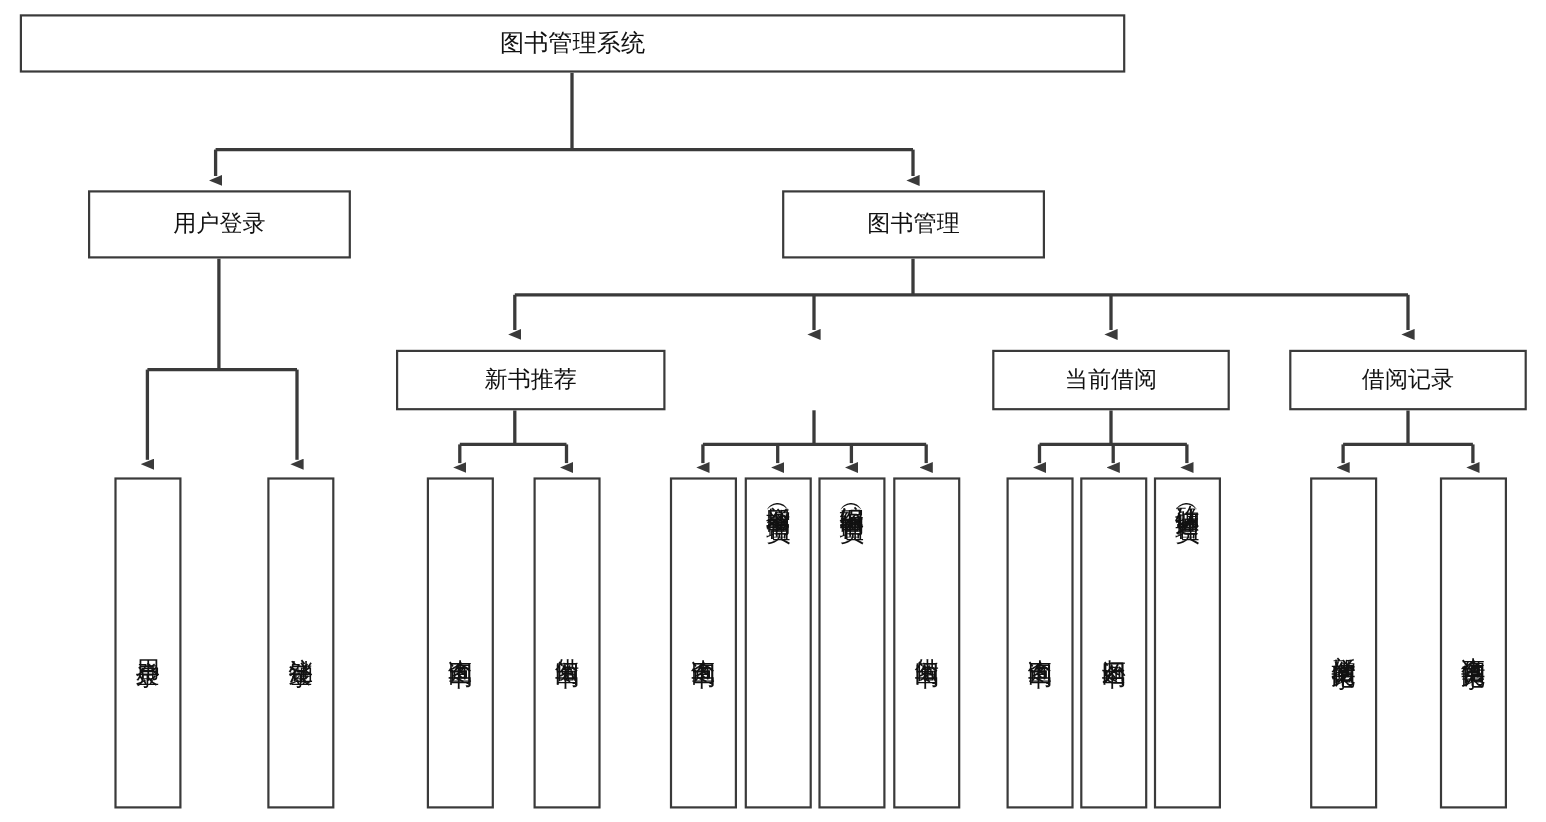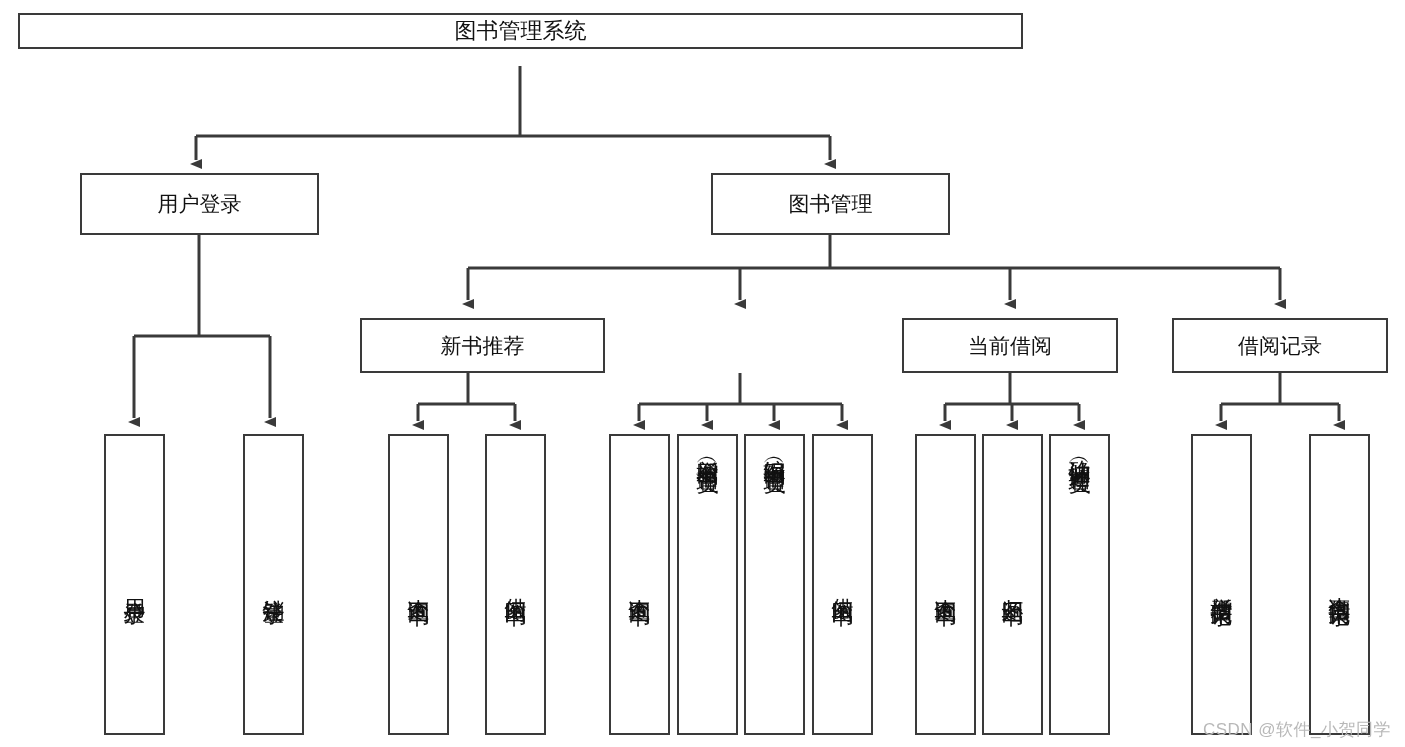--- a/index.html
+++ b/index.html
@@ -121,35 +121,35 @@
       <path d="M1012,404 L1012,421" marker-end="url(#arrow)"></path>
       <path d="M1079,404 L1079,421" marker-end="url(#arrow)"></path>
 
       <path d="M1280,373 L1280,404"></path>
       <path d="M1221,404 L1339,404"></path>
       <path d="M1221,404 L1221,421" marker-end="url(#arrow)"></path>
       <path d="M1339,404 L1339,421" marker-end="url(#arrow)"></path>
     </g>
   </svg>
 
-  <div class="node node-root" style="left:18px; top:13px; width:1005px; height:36px;">
+  <div class="node node-root" style="left:18px; top:13px; width:1005px; height:53px;">
     <span class="node-label">图书管理系统</span>
   </div>
 
   <div class="node" style="left:80px; top:173px; width:239px; height:62px;">
     <span class="node-label">用户登录</span>
   </div>
   <div class="node" style="left:711px; top:173px; width:239px; height:62px;">
     <span class="node-label">图书管理</span>
   </div>
 
   <div class="node" style="left:360px; top:318px; width:245px; height:55px;">
     <span class="node-label">新书推荐</span>
   </div>
-  <div class="node" style="left:902px; top:318px; width:216px; height:55px;">
+  <div class="node" style="left:902px; top:318px; width:216px; height:55px;font-family:Liberation Serif, serif;">
     <span class="node-label">当前借阅</span>
   </div>
   <div class="node" style="left:1172px; top:318px; width:216px; height:55px;">
     <span class="node-label">借阅记录</span>
   </div>
 
   <div class="node node-leaf" style="left:104px; top:434px; width:61px; height:301px;">
     <div class="leaf-inner v-center">
       <span class="node-label">用户登录</span>
     </div>
@@ -212,15 +212,14 @@
     <div class="leaf-inner v-center">
       <span class="node-label">新增借阅记录</span>
     </div>
   </div>
   <div class="node node-leaf" style="left:1309px; top:434px; width:61px; height:301px;">
     <div class="leaf-inner v-center">
       <span class="node-label">查询借阅记录</span>
     </div>
   </div>
 
-  <div class="watermark">CSDN @软件_小贺同学</div>
 
 </div>
 
 </body></html>

